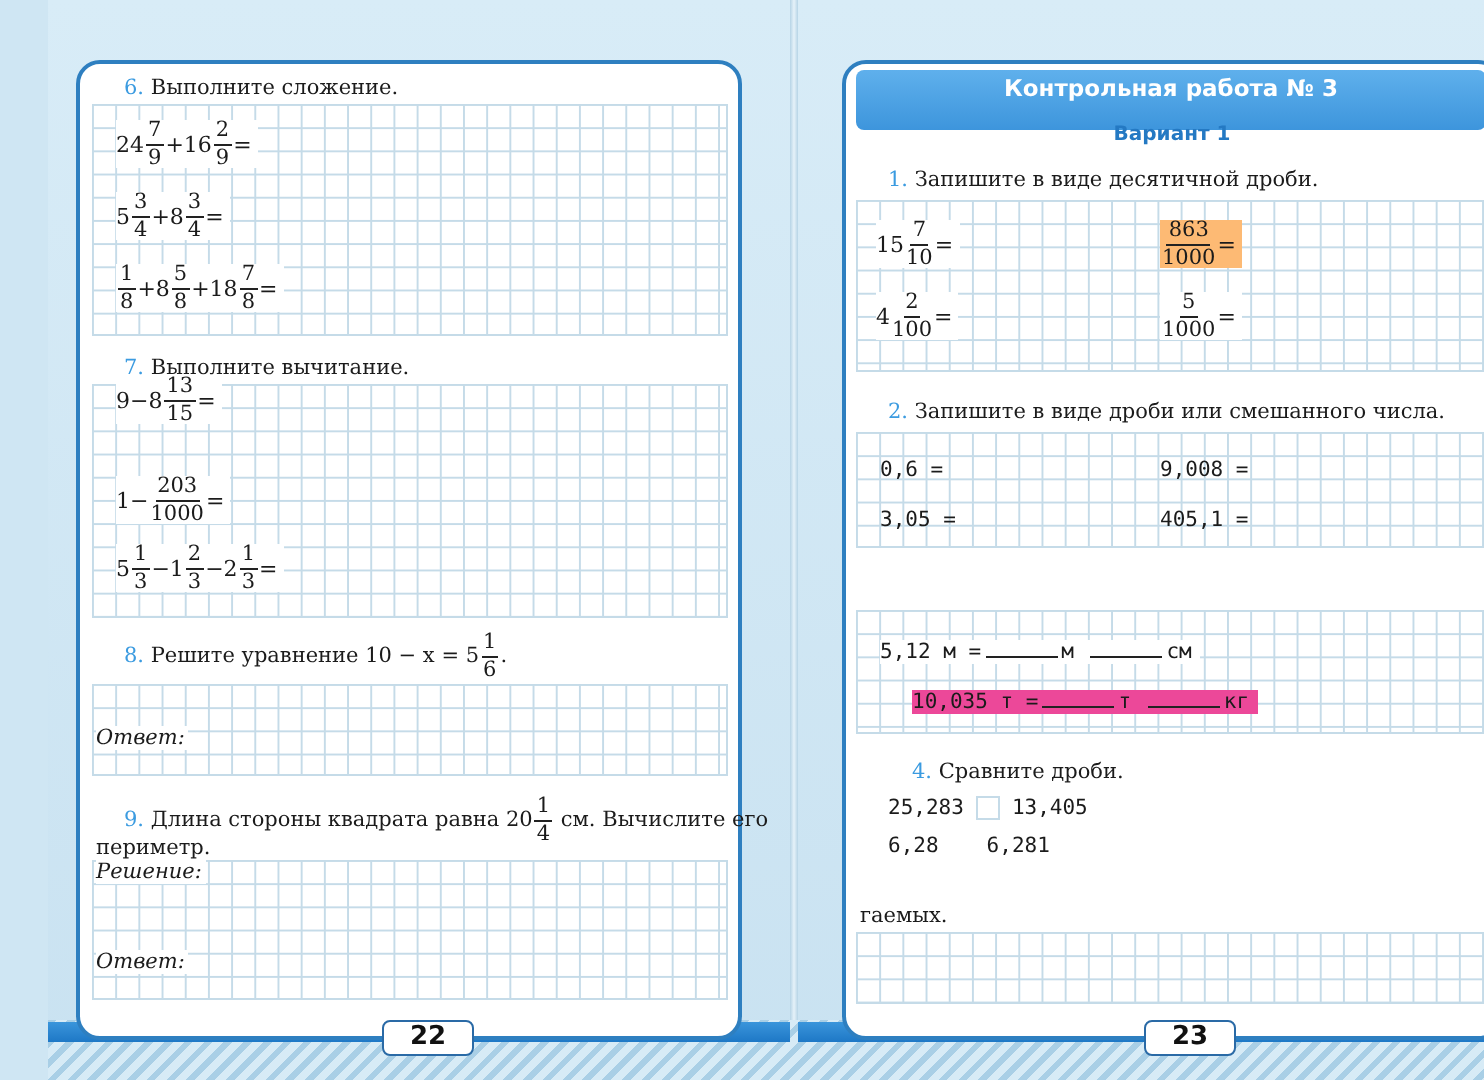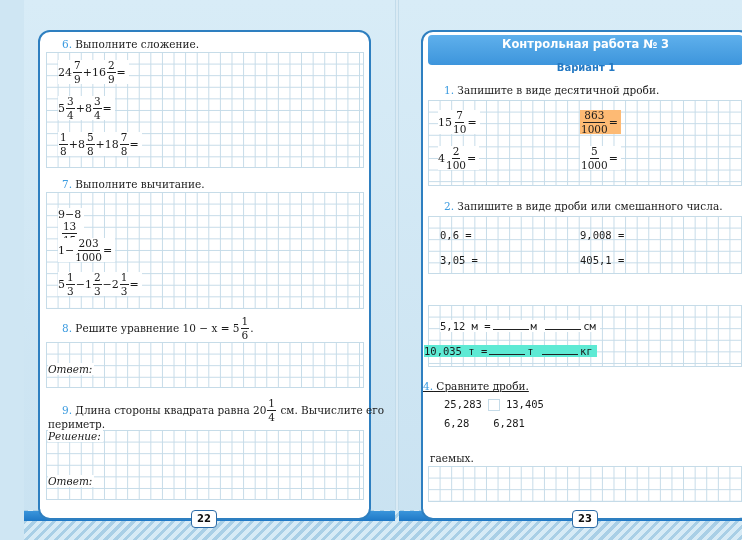--- a/index.html
+++ b/index.html
@@ -31,23 +31,23 @@
   }
   .card {
     position: absolute; background: #fff;
     border: 2px solid #2e7fc0; border-radius: 12px;
   }
   .card.left { left: 14px; top: 30px; width: 333px; height: 490px; }
   .card.right { left: 397px; top: 30px; width: 330px; height: 490px; }
 
   .pagenum {
     position: absolute; bottom: 12px;
-    width: 26px; height: 18px;
+    width: 46px; height: 18px;
     background: #fff; border: 1.5px solid #2a6aa6; border-radius: 4px;
-    font-family: "DejaVu Sans", sans-serif; font-weight: bold; font-size: 10px;
+    font-family: "DejaVu Sans", sans-serif; font-weight: bold; font-size: 13px;
     text-align: center; line-height: 15px; color: #111;
   }
 
   .grid {
     position: absolute;
     background-color: #fff;
     background-image:
       linear-gradient(#c5dbe8 1px, transparent 1px),
       linear-gradient(90deg, #c5dbe8 1px, transparent 1px);
     background-size: 11.6px 11.6px;
@@ -139,21 +139,21 @@
         <span class="n">7</span>
         <span class="d">8</span>
       </span>
       <span>=</span>
     </div>
 
   <div class="task" style="left:38px;top:178px;">
     <span class="num">7.</span><span> Выполните вычитание.</span>
   </div>
   <div class="grid" style="left:22px;top:192px;width:318px;height:117px;"></div>
-  <div class="expr" style="left: 34px; top: 208px; background: rgb(255, 255, 255); padding-right: 3px; flex-direction: column;">
+  <div class="expr" style="left: 34px; top: 188px; background: rgb(255, 255, 255); padding-right: 3px;">
       <span>9−8</span>
       <span class="frac">
         <span class="n">13</span>
         <span class="d">15</span>
       </span>
       <span>=</span>
     </div>
   <div class="expr" style="left: 34px; top: 238px; background: rgb(255, 255, 255); padding-right: 3px;">
       <span>1−</span>
       <span class="frac">
@@ -254,25 +254,25 @@
   <div class="grid" style="left:404px;top:216px;width:318px;height:58px;"></div>
   <div class="mono" style="position:absolute;left:416px;top:229px;">0,6 =</div>
   <div class="mono" style="position:absolute;left:556px;top:229px;">9,008 =</div>
   <div class="mono" style="position:absolute;left:416px;top:254px;">3,05 =</div>
   <div class="mono" style="position:absolute;left:556px;top:254px;">405,1 =</div>
 
   <div class="grid" style="left:404px;top:305px;width:318px;height:62px;"></div>
   <div class="mono" style="position:absolute;left:416px;top:320px;background:#fff;padding-right:4px;">
     <span>5,12 м =</span><span class="blank"></span><span>м</span> <span class="blank"></span><span>см</span>
   </div>
-  <div class="mono" style="position:absolute;left:400px;top:345px;background:#5eead4;padding-right:4px;">
+  <div class="mono" style="position:absolute;left:432px;top:345px;background:#ec4899;padding-right:4px;">
     <span>10,035 т =</span><span class="blank"></span><span>т</span> <span class="blank"></span><span>кг</span>
   </div>
 
-  <div class="task" style="left:399px;top:380px;text-decoration:underline;">
+  <div class="task" style="left:432px;top:380px;">
     <span class="num">4.</span><span> Сравните дроби.</span>
   </div>
   <div class="mono" style="position:absolute;left:420px;top:398px;">
     <span>25,283</span><span class="cmpbox"></span><span>13,405</span>
   </div>
   <div class="mono" style="position:absolute;left:420px;top:417px;">
     <span>6,28</span><span class="cmpbox" style="border-color:transparent;"></span><span>6,281</span>
   </div>
 
   <div class="task" style="left:406px;top:452px;">гаемых.</div>

